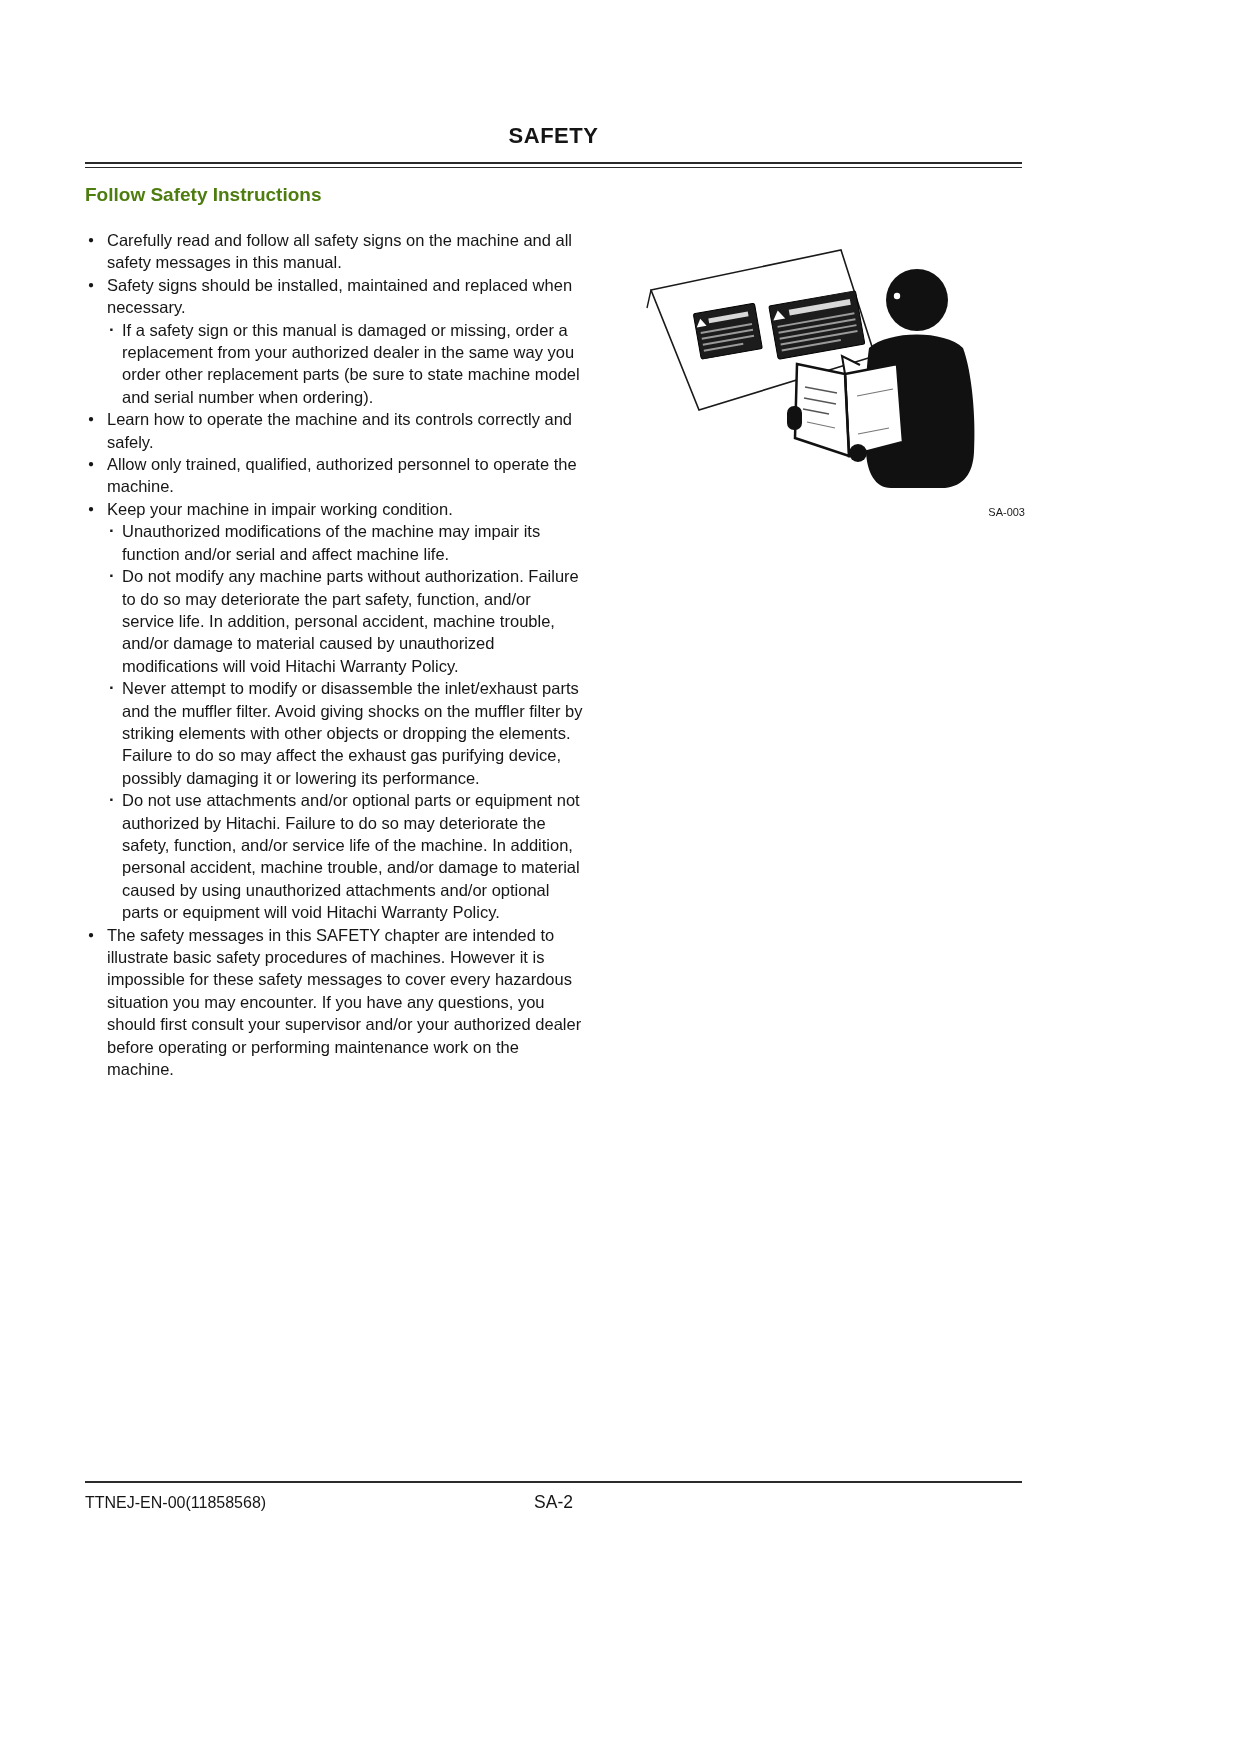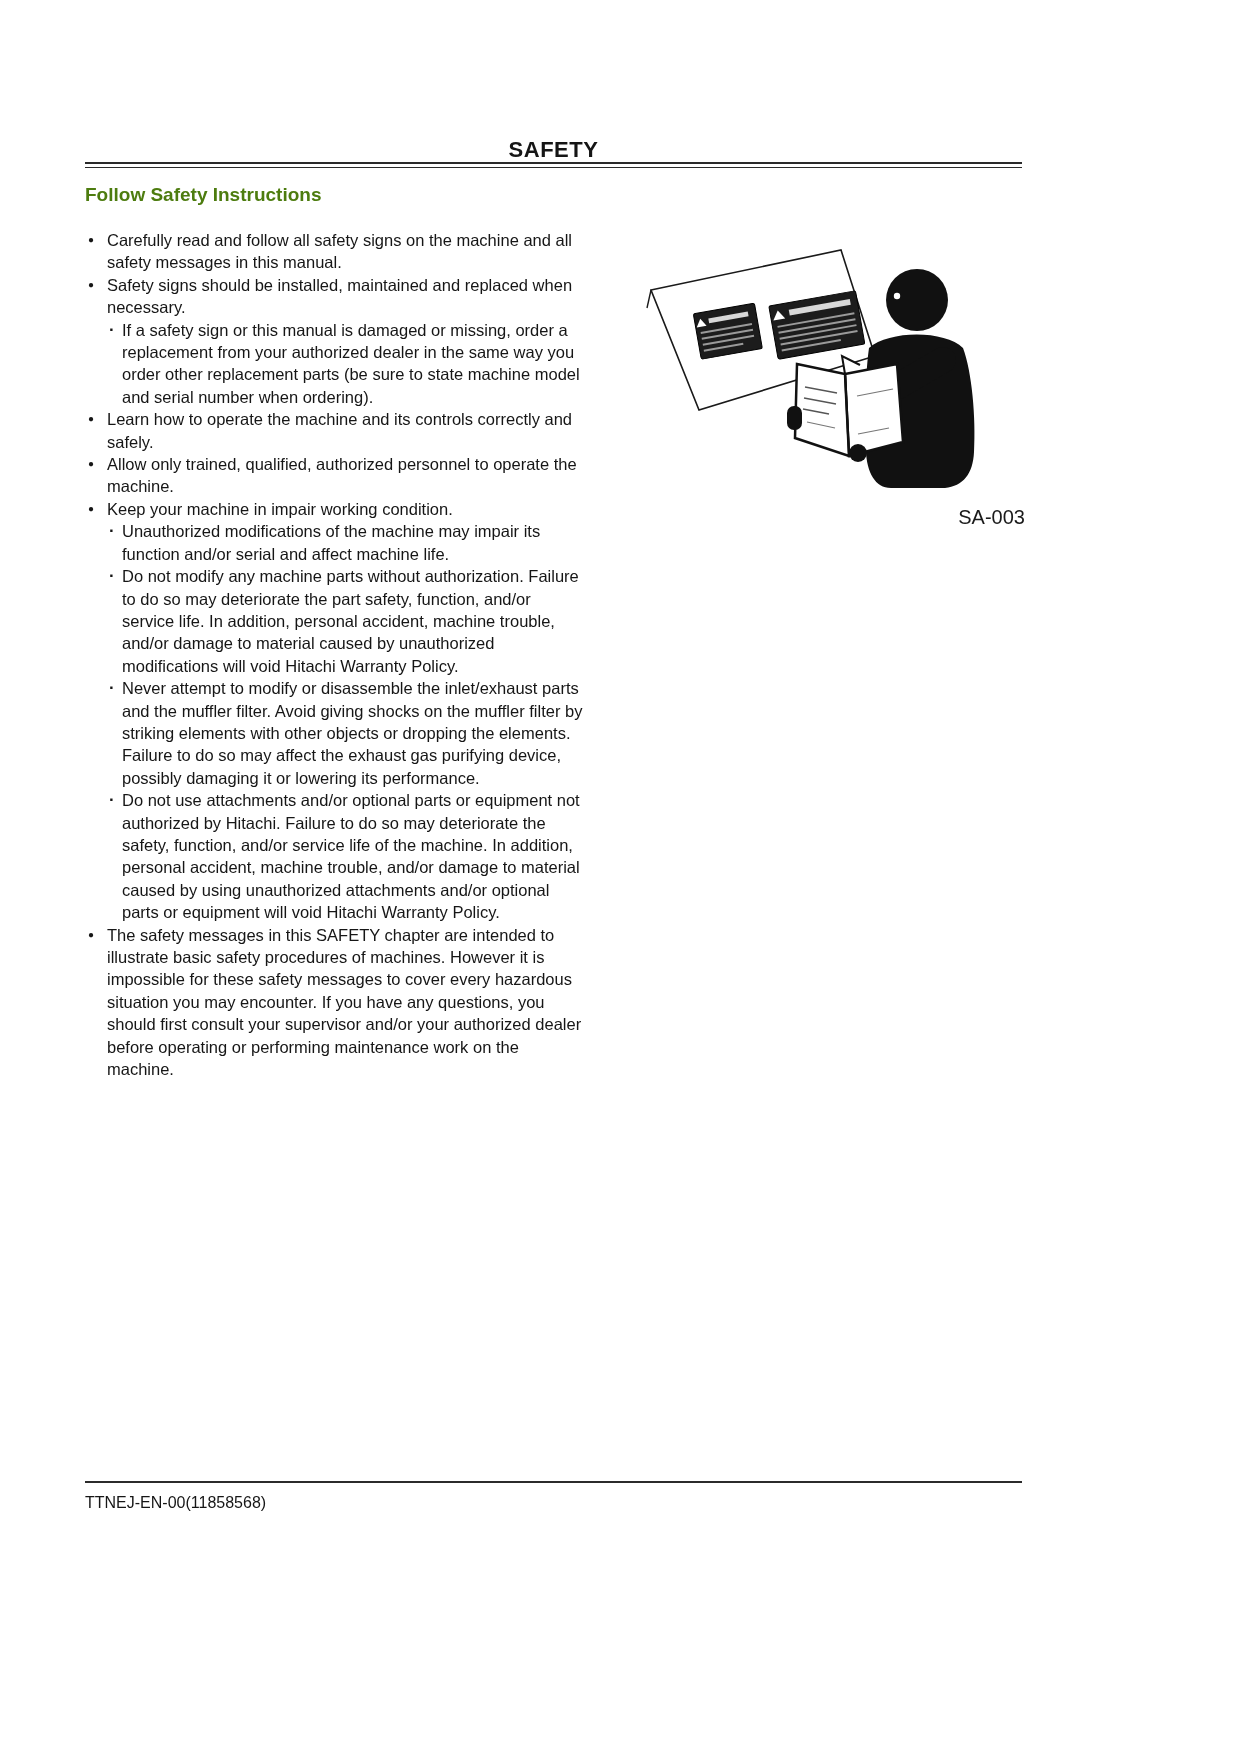--- a/index.html
+++ b/index.html
@@ -9,21 +9,21 @@
     position: relative;
     width: 1241px;
     height: 1754px;
     margin: 0 auto;
     background: #ffffff;
     color: #111;
     overflow: hidden;
   }
   .header-title {
     position: absolute;
-    top: 137px; left: 85px; width: 937px;
+    top: 123px; left: 85px; width: 937px;
     text-align: center;
     font-size: 22px;
     font-weight: bold;
     letter-spacing: 0.5px;
     color: #151515;
   }
   .rule-double {
     position: absolute;
     top: 162px; left: 85px; width: 937px;
     height: 6px;
@@ -67,21 +67,21 @@
   .li .txt { flex: 1 1 auto; }
   .figure {
     position: absolute;
     top: 246px; left: 645px;
     width: 380px; height: 256px;
   }
   .figure-caption {
     position: absolute;
     top: 506px; left: 645px; width: 380px;
     text-align: right;
-    font-size: 20px;
+    font-size: 11px;
     color: #1a1a1a;
   }
   .footer-rule {
     position: absolute;
     top: 1481px; left: 85px; width: 937px;
     border-top: 2px solid #2b2b2b;
   }
   .footer-doc {
     position: absolute;
     top: 1494px; left: 85px;
@@ -210,14 +210,15 @@
         <line x1="213" y1="188" x2="244" y2="182" stroke="#777" stroke-width="1.2"></line>
         <rect x="142" y="160" width="15" height="24" rx="7" fill="#111"></rect>
         <circle cx="213" cy="207" r="9" fill="#111"></circle>
       </g>
     </svg>
   </div>
   <div class="figure-caption">SA-003</div>
 
   <div class="footer-rule"></div>
   <div class="footer-doc">TTNEJ-EN-00(11858568)</div>
+  <div class="footer-page">SA-2</div>
 
 </div>
 
 </body></html>

